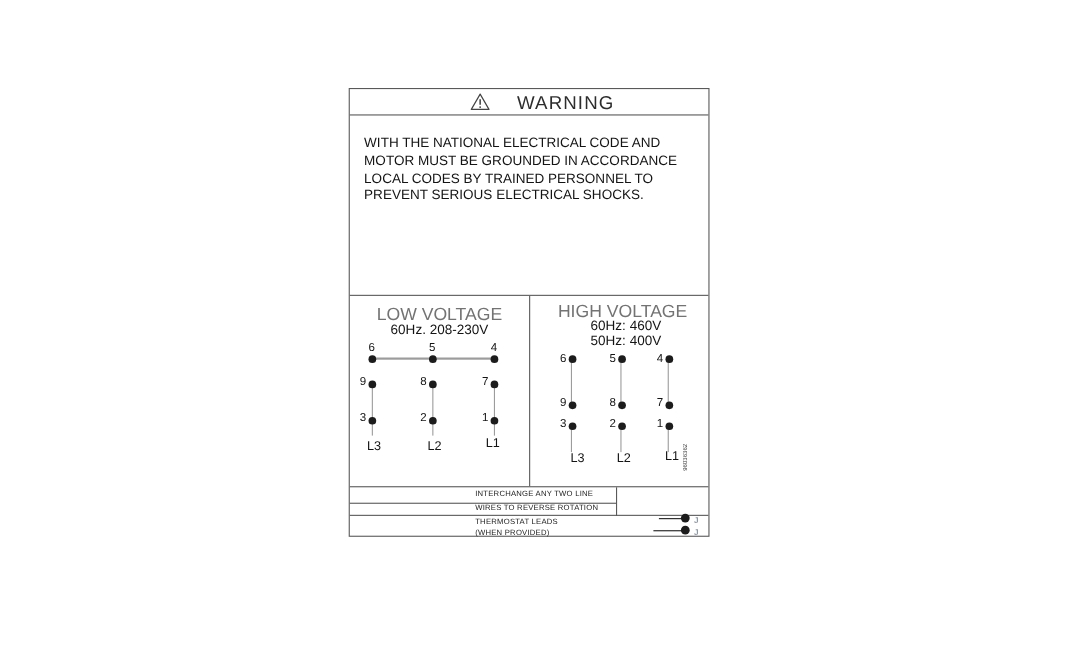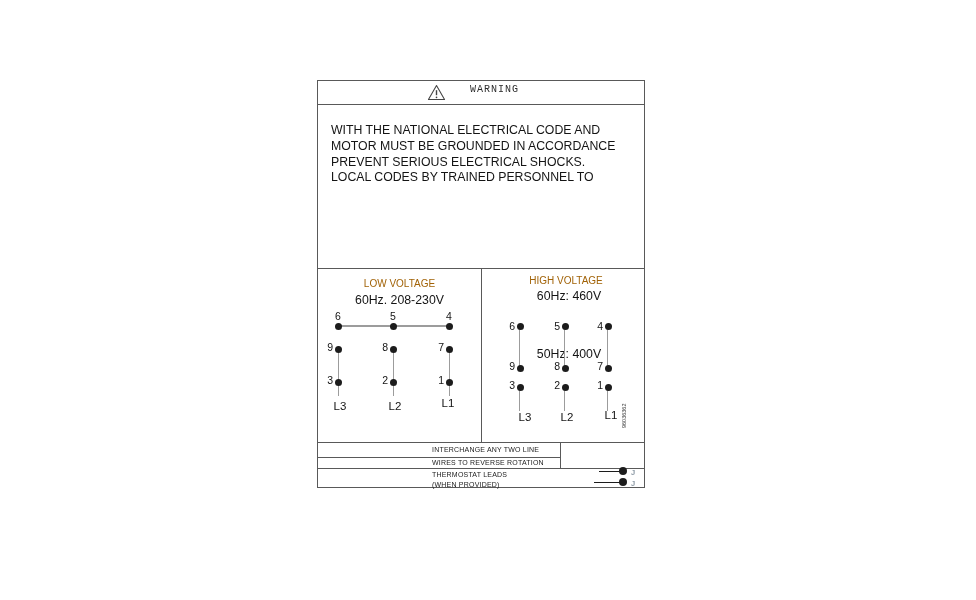--- a/index.html
+++ b/index.html
@@ -3,29 +3,29 @@
 <meta charset="utf-8">
 <style>
   html,body{margin:0;padding:0;background:#ffffff;}
   #page{position:relative;width:976px;height:600px;background:#fff;overflow:hidden;
         font-family:"Liberation Sans", sans-serif;color:#1a1a1a;}
   #label{position:absolute;left:317px;top:80px;width:328px;height:408px;
          border:1px solid #595959;background:#fff;box-sizing:border-box;}
   
   .hdr{position:absolute;left:0;top:0;width:100%;height:24px;border-bottom:1px solid #595959;box-sizing:border-box;}
   .hdr .tri{position:absolute;left:109px;top:3px;}
-  .hdr .wtxt{position:absolute;left:152px;top:3px;font-size:10px;letter-spacing:1px;color:#2d2d2d;font-family:Liberation Mono, monospace;}
+  .hdr .wtxt{position:absolute;left:152px;top:3px;font-size:17px;letter-spacing:1px;color:#2d2d2d;}
   
   .txtblk{position:absolute;left:0;top:24px;width:100%;height:164px;border-bottom:1px solid #595959;
           box-sizing:border-box;padding:18px 10px 0 13px;font-size:12.3px;line-height:15.8px;color:#141414;}
   .txtblk .para2{margin-top:15.8px;}
   
   .panels{position:absolute;left:0;top:188px;width:100%;height:174px;border-bottom:1px solid #595959;box-sizing:border-box;}
   .vdivider{position:absolute;left:163px;top:0;width:1px;height:173px;background:#595959;}
-  .ptitle{position:absolute;text-align:center;font-size:10px;color:#a16207;}
+  .ptitle{position:absolute;text-align:center;font-size:16px;color:#737373;}
   .prating{position:absolute;text-align:center;font-size:12.3px;color:#141414;}
   .dot{position:absolute;width:7px;height:7px;border-radius:50%;background:#1c1c1c;}
   .hline{position:absolute;height:1.5px;background:#9c9c9c;}
   .vline{position:absolute;width:1.2px;background:#9c9c9c;}
   .tnum{position:absolute;width:12px;text-align:center;font-size:10.5px;color:#141414;line-height:11px;}
   .lnum{position:absolute;width:10px;text-align:right;font-size:10.5px;color:#141414;line-height:11px;}
   .llabel{position:absolute;width:24px;text-align:center;font-size:11.5px;color:#141414;line-height:13px;}
   .partnum{position:absolute;left:303px;top:123px;width:12px;height:36px;
            writing-mode:vertical-rl;transform:rotate(180deg);font-size:5.5px;color:#3a3a3a;letter-spacing:0;}
   
@@ -50,22 +50,22 @@
           <circle cx="12" cy="17.3" r="1.1" fill="#444"></circle>
         </svg>
       </span>
       <span class="wtxt">WARNING</span>
     </div>
 
     <div class="txtblk">
       <div>
         <div>WITH THE NATIONAL ELECTRICAL CODE AND</div>
         <div>MOTOR MUST BE GROUNDED IN ACCORDANCE</div>
+        <div>LOCAL CODES BY TRAINED PERSONNEL TO</div>
         <div>PREVENT SERIOUS ELECTRICAL SHOCKS.</div>
-        <div>LOCAL CODES BY TRAINED PERSONNEL TO</div>
       </div>
     </div>
 
     <div class="panels">
       <div class="vdivider"></div>
 
       <div>
         <div class="ptitle" style="left:0;width:163px;top:9px;">LOW VOLTAGE</div>
         <div class="prating" style="left:0;width:163px;top:24px;">60Hz. 208-230V</div>
 
@@ -97,21 +97,21 @@
         <div class="dot" style="left:128px;top:110px;"></div>
 
         <div class="llabel" style="left:10px;top:131px;">L3</div>
         <div class="llabel" style="left:65px;top:131px;">L2</div>
         <div class="llabel" style="left:118px;top:128px;">L1</div>
       </div>
 
       <div>
         <div class="ptitle" style="left:183px;width:130px;top:6px;">HIGH VOLTAGE</div>
         <div class="prating" style="left:186px;width:130px;top:20px;">60Hz: 460V</div>
-        <div class="prating" style="left:186px;width:130px;top:34px;margin-top:44px;">50Hz: 400V</div>
+        <div class="prating" style="left:186px;width:130px;top:34px;">50Hz: 400V</div>
 
         <div class="vline" style="left:201px;top:58px;height:41px;"></div>
         <div class="vline" style="left:246px;top:58px;height:41px;"></div>
         <div class="vline" style="left:289px;top:58px;height:41px;"></div>
 
         <div class="lnum" style="left:187px;top:52px;">6</div>
         <div class="lnum" style="left:232px;top:52px;">5</div>
         <div class="lnum" style="left:275px;top:52px;">4</div>
         <div class="dot" style="left:199px;top:54px;"></div>
         <div class="dot" style="left:244px;top:54px;"></div>

